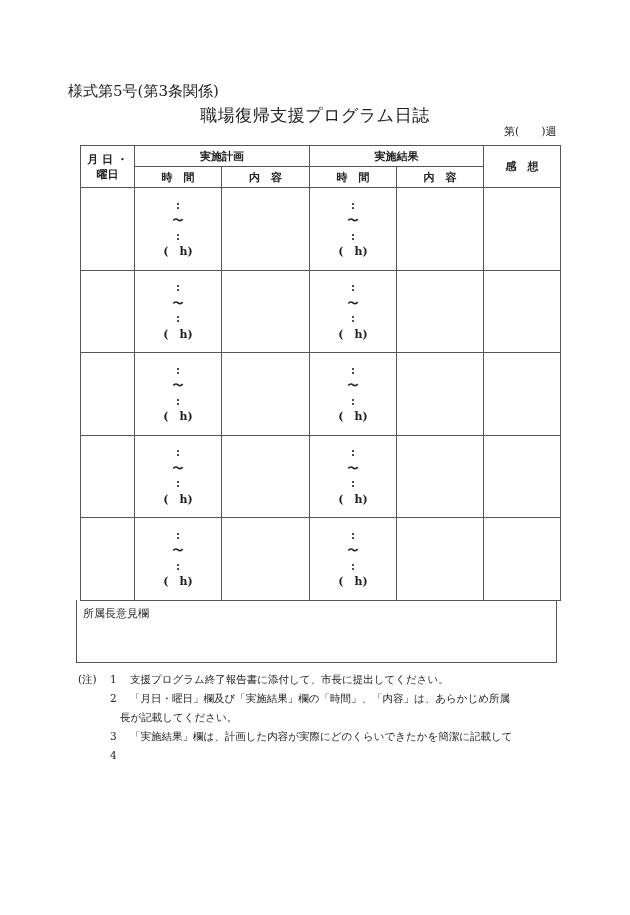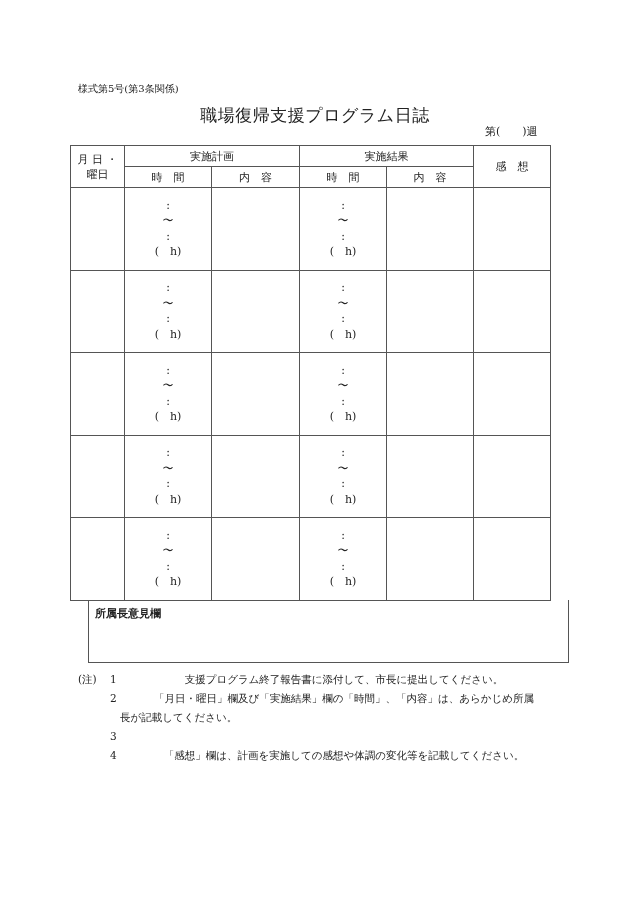--- a/index.html
+++ b/index.html
@@ -1,35 +1,35 @@
 <!DOCTYPE html>
 <html><head>
 <meta charset="utf-8">
 <style>
   html, body { margin:0; padding:0; background:#ffffff; }
   body { width:630px; height:915px; position:relative; overflow:hidden;
          font-family:"DejaVu Serif","Liberation Serif",serif; color:#222; }
   .abs { position:absolute; }
-  .form-no { left:78px; top:82px; font-size:10px; }
+  .form-no { left:68px; top:82px; font-size:15px; }
   .title { left:0; width:630px; top:104px; text-align:center; font-size:17px; letter-spacing:0.5px; }
-  .week { left:485px; top:124px; font-size:11px; white-space:pre; }
-  table.log { position:absolute; left:70px; top:145px; width:480px; border-collapse:collapse; table-layout:fixed; }
+  .week { left:504px; top:124px; font-size:11px; white-space:pre; }
+  table.log { position:absolute; left:80px; top:145px; width:480px; border-collapse:collapse; table-layout:fixed;font-weight:bold; }
   table.log td { border:1px solid #555; padding:0; text-align:center; vertical-align:middle; font-size:11px; }
   table.log tr.h1 td { height:20px; }
   table.log tr.h2 td { height:20px; }
   table.log tr.row td { height:81.5px; }
   .timecell { line-height:15.5px; font-size:10.5px; }
   .timecell div { white-space:pre; }
-  .opinion { position:absolute; left:88px; top:600px; width:479px; height:62px; border:1px solid #555; border-top:none;font-weight:bold; }
+  .opinion { position:absolute; left:76px; top:600px; width:479px; height:62px; border:1px solid #555; border-top:none; }
   .opinion span { position:absolute; left:6px; top:6px; font-size:11px; }
   .notes { position:absolute; left:78px; top:670px; width:480px; font-size:10.5px; line-height:19px; }
   .note { display:flex; }
   .note .lbl { width:32px; flex:none; white-space:pre; }
   .note .num { width:20px; flex:none; }
-  .note .txt { flex:1;text-align:center; }
+  .note .txt { flex:1; }
   .cont { padding-left:42px; }
 </style>
 </head>
 <body>
 
 <div class="abs form-no">様式第5号(第3条関係)</div>
 <div class="abs title">職場復帰支援プログラム日誌</div>
 <div class="abs week">第(　　)週</div>
 
 <table class="log">
@@ -167,19 +167,19 @@
   </div>
   <div class="note">
     <span class="lbl"></span>
     <span class="num">2</span>
     <span class="txt">「月日・曜日」欄及び「実施結果」欄の「時間」、「内容」は、あらかじめ所属</span>
   </div>
   <div class="cont">長が記載してください。</div>
   <div class="note">
     <span class="lbl"></span>
     <span class="num">3</span>
+    <span class="txt">「実施結果」欄は、計画した内容が実際にどのくらいできたかを簡潔に記載して</span>
   </div>
   <div class="note">
     <span class="lbl"></span>
     <span class="num">4</span>
-    <span class="txt">「感想」欄は、計画を実施しての感想や体調の変化等を記載してください。</span>
   </div>
 </div>
 
 </body></html>

